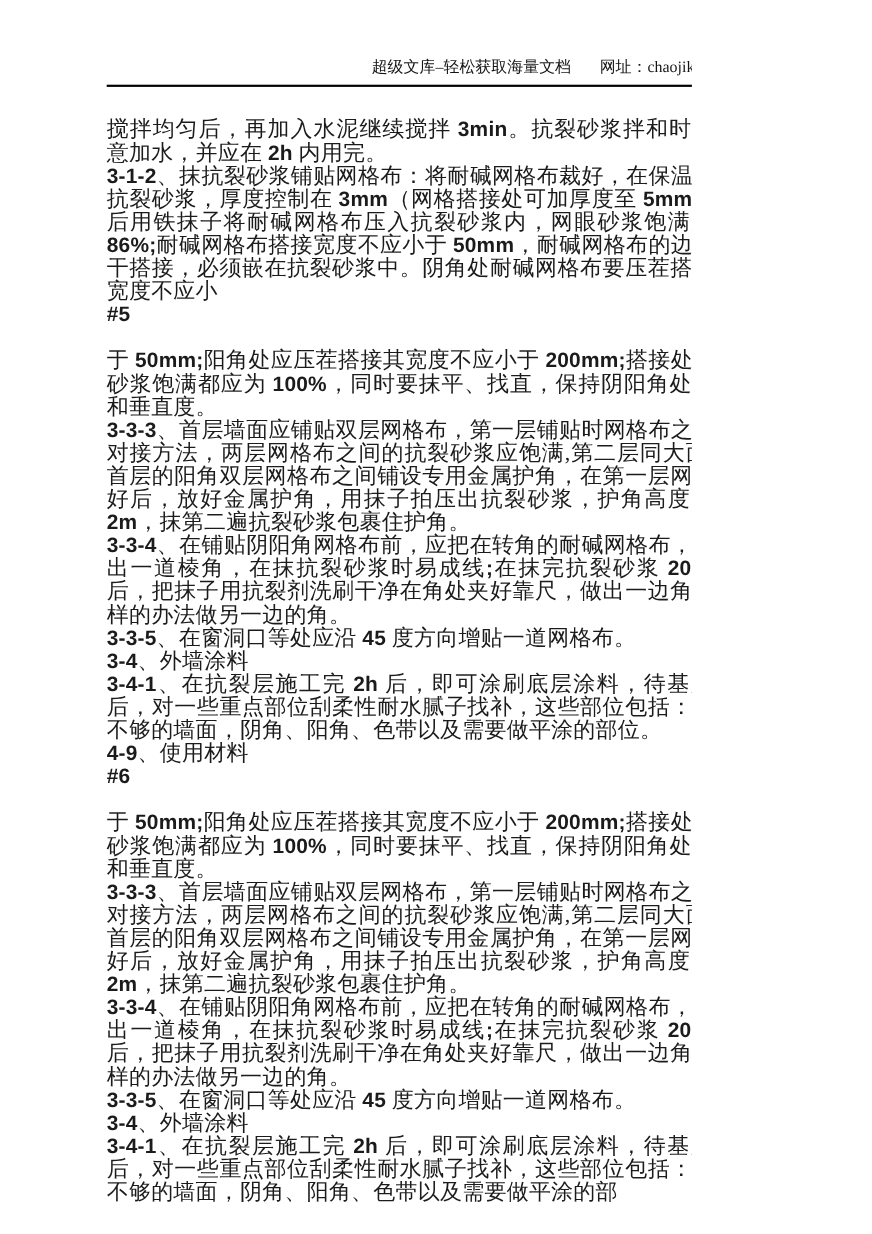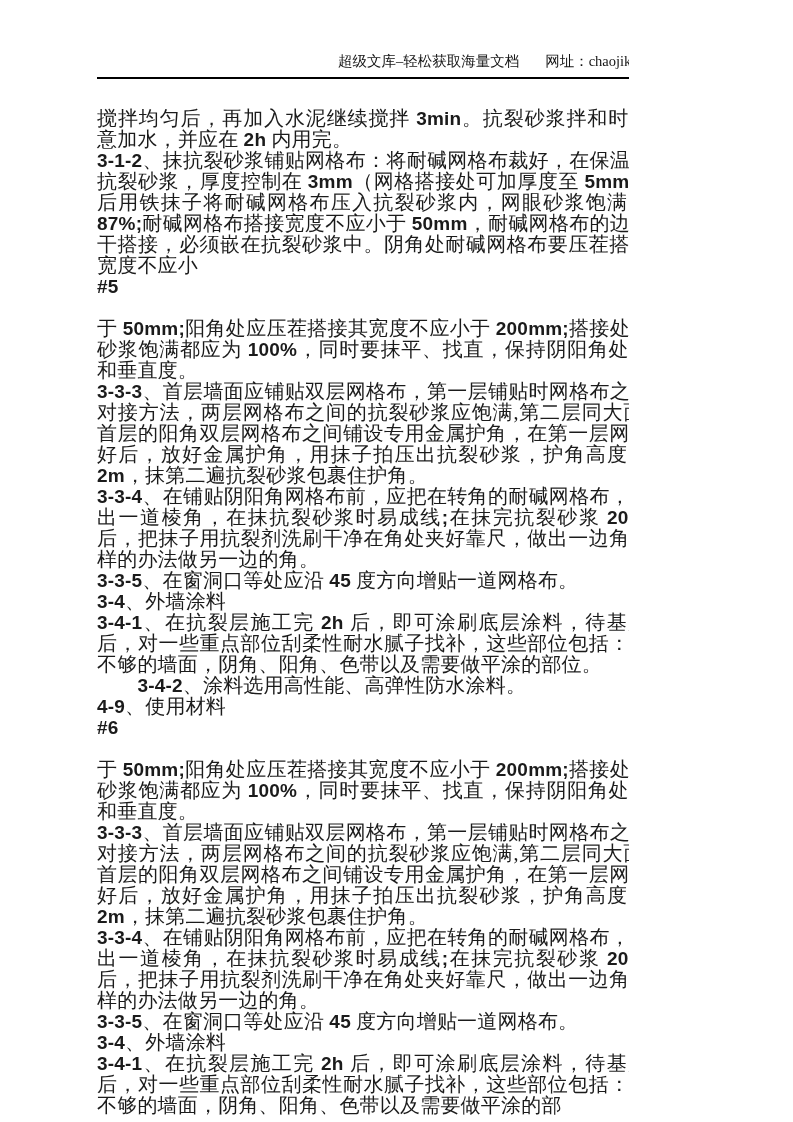--- a/index.html
+++ b/index.html
@@ -64,29 +64,28 @@
 <body>
 
 <div class="page">
   <div class="page-header">
     <span class="site-part">超级文库–轻松获取海量文档</span><span class="url-part latin-plain">网址：chaojikaoba.cn</span>
   </div>
 
   <div class="doc-body">
 
   <p class="para">搅拌均匀后，再加入水泥继续搅拌 <span class="latin">3min</span>。抗裂砂浆拌和时不得任意加水，并应在 <span class="latin">2h</span> 内用完。</p>
-      <p class="para"><span class="latin">3-1-2</span>、抹抗裂砂浆铺贴网格布：将耐碱网格布裁好，在保温层上抹抗裂砂浆，厚度控制在 <span class="latin">3mm</span>（网格搭接处可加厚度至 <span class="latin">5mm</span>），然后用铁抹子将耐碱网格布压入抗裂砂浆内，网眼砂浆饱满度应为 <span class="latin">87%;</span>耐碱网格布搭接宽度不应小于 <span class="latin">50mm</span>，耐碱网格布的边缘严禁干搭接，必须嵌在抗裂砂浆中。阴角处耐碱网格布要压茬搭接，其宽度不应小</p>
+      <p class="para"><span class="latin">3-1-2</span>、抹抗裂砂浆铺贴网格布：将耐碱网格布裁好，在保温层上抹抗裂砂浆，厚度控制在 <span class="latin">3mm</span>（网格搭接处可加厚度至 <span class="latin">5mm</span>），然后用铁抹子将耐碱网格布压入抗裂砂浆内，网眼砂浆饱满度应为 <span class="latin">86%;</span>耐碱网格布搭接宽度不应小于 <span class="latin">50mm</span>，耐碱网格布的边缘严禁干搭接，必须嵌在抗裂砂浆中。阴角处耐碱网格布要压茬搭接，其宽度不应小</p>
       <p class="para marker"><span class="latin">#5</span></p>
       <p class="para">于 <span class="latin">50mm;</span>阳角处应压茬搭接其宽度不应小于 <span class="latin">200mm;</span>搭接处的网眼砂浆饱满都应为 <span class="latin">100%</span>，同时要抹平、找直，保持阴阳角处的方正和垂直度。</p>
       <p class="para"><span class="latin">3-3-3</span>、首层墙面应铺贴双层网格布，第一层铺贴时网格布之间采用对接方法，两层网格布之间的抗裂砂浆应饱满,第二层同大面铺法,首层的阳角双层网格布之间铺设专用金属护角，在第一层网格布铺好后，放好金属护角，用抹子拍压出抗裂砂浆，护角高度一般为 <span class="latin">2m</span>，抹第二遍抗裂砂浆包裹住护角。</p>
       <p class="para"><span class="latin">3-3-4</span>、在铺贴阴阳角网格布前，应把在转角的耐碱网格布，预先折出一道棱角，在抹抗裂砂浆时易成线<span class="latin">;</span>在抹完抗裂砂浆 <span class="latin">20-30min</span> 后，把抹子用抗裂剂洗刷干净在角处夹好靠尺，做出一边角，按同样的办法做另一边的角。</p>
       <p class="para"><span class="latin">3-3-5</span>、在窗洞口等处应沿 <span class="latin">45</span> 度方向增贴一道网格布。</p>
       <p class="para"><span class="latin">3-4</span>、外墙涂料</p>
       <p class="para"><span class="latin">3-4-1</span>、在抗裂层施工完 <span class="latin">2h</span> 后，即可涂刷底层涂料，待基层干燥后，对一些重点部位刮柔性耐水腻子找补，这些部位包括：平整度不够的墙面，阴角、阳角、色带以及需要做平涂的部位。</p>
-      <p class="para">　　<span class="latin">3-4-2</span>、涂料选用高性能、高弹性防水涂料。</p>
       <p class="para"><span class="latin">4-9</span>、使用材料</p>
       <p class="para marker"><span class="latin">#6</span></p>
       <p class="para">于 <span class="latin">50mm;</span>阳角处应压茬搭接其宽度不应小于 <span class="latin">200mm;</span>搭接处的网眼砂浆饱满都应为 <span class="latin">100%</span>，同时要抹平、找直，保持阴阳角处的方正和垂直度。</p>
       <p class="para"><span class="latin">3-3-3</span>、首层墙面应铺贴双层网格布，第一层铺贴时网格布之间采用对接方法，两层网格布之间的抗裂砂浆应饱满,第二层同大面铺法,首层的阳角双层网格布之间铺设专用金属护角，在第一层网格布铺好后，放好金属护角，用抹子拍压出抗裂砂浆，护角高度一般为 <span class="latin">2m</span>，抹第二遍抗裂砂浆包裹住护角。</p>
       <p class="para"><span class="latin">3-3-4</span>、在铺贴阴阳角网格布前，应把在转角的耐碱网格布，预先折出一道棱角，在抹抗裂砂浆时易成线<span class="latin">;</span>在抹完抗裂砂浆 <span class="latin">20-30min</span> 后，把抹子用抗裂剂洗刷干净在角处夹好靠尺，做出一边角，按同样的办法做另一边的角。</p>
       <p class="para"><span class="latin">3-3-5</span>、在窗洞口等处应沿 <span class="latin">45</span> 度方向增贴一道网格布。</p>
       <p class="para"><span class="latin">3-4</span>、外墙涂料</p>
       <p class="para"><span class="latin">3-4-1</span>、在抗裂层施工完 <span class="latin">2h</span> 后，即可涂刷底层涂料，待基层干燥后，对一些重点部位刮柔性耐水腻子找补，这些部位包括：平整度不够的墙面，阴角、阳角、色带以及需要做平涂的部</p>
     </div>
 </div>

